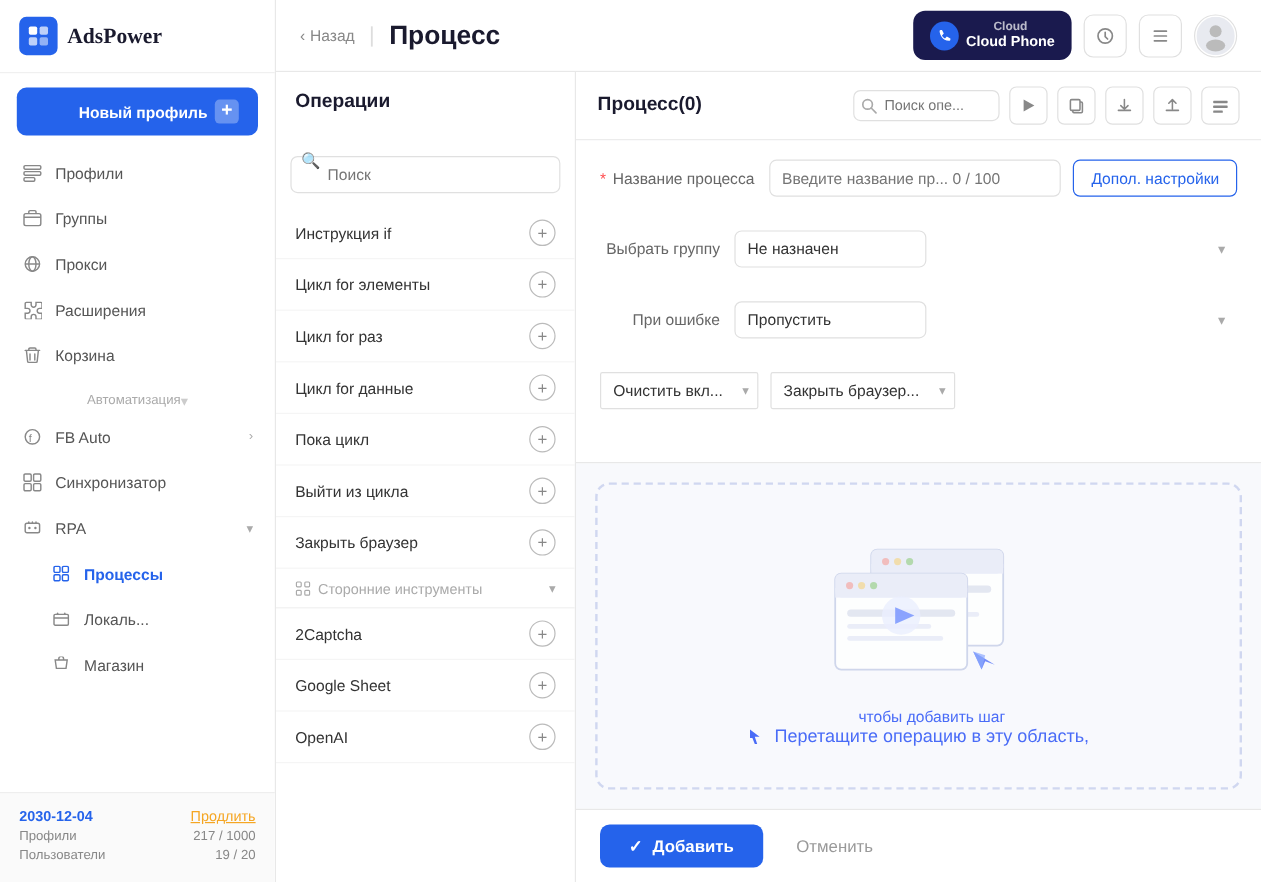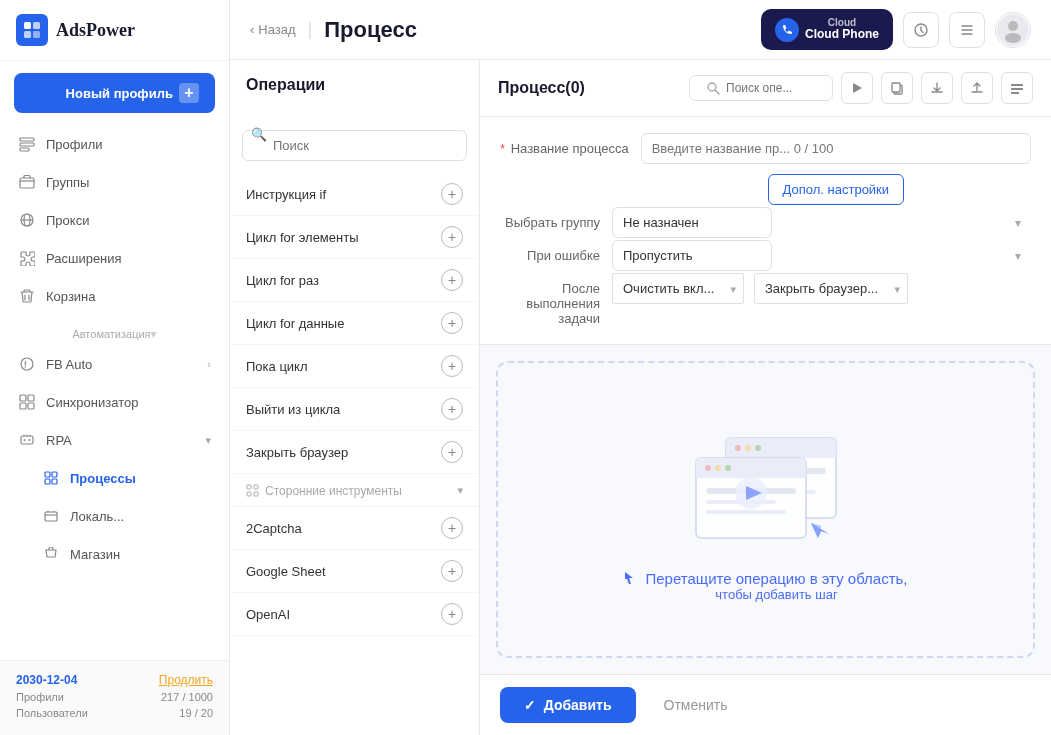--- a/index.html
+++ b/index.html
@@ -51,32 +51,32 @@
     .ops-item { display: flex; align-items: center; justify-content: space-between; padding: 10px 16px; cursor: pointer; border-bottom: 1px solid #f5f5f5; color: #333; font-size: 13px; }
     .ops-item .add-btn { width: 22px; height: 22px; border: 1.5px solid #bbb; border-radius: 50%; display: flex; align-items: center; justify-content: center; color: #888; font-size: 14px; flex-shrink: 0; }
     .ops-section { display: flex; gap: 6px; padding: 10px 16px 6px; color: #aaa; font-size: 12px; border-bottom: 1px solid #f0f0f0; }
     .ops-section .section-icon { font-size: 13px; }
 
     
     .process-panel { flex: 1; background: #f8f9fc; display: flex; flex-direction: column; overflow: hidden; }
     .process-header { background: #fff; border-bottom: 1px solid #e8e8e8; padding: 12px 18px; display: flex; align-items: center; justify-content: space-between; }
     .process-title { font-size: 16px; font-weight: 700; color: #1a1a2e; }
     .process-header-right { display: flex; align-items: center; gap: 8px; }
-    .search-bar { display: flex; align-items: flex-start; border: 1px solid #e0e0e0; border-radius: 6px; padding: 5px 16px; gap: 6px; background: white; }
+    .search-bar { display: flex; align-items: flex-start; border: 1px solid #e0e0e0; border-radius: 6px; padding: 5px 5px; gap: 6px; background: white; }
     .search-bar input { border: none; outline: none; font-size: 12px; color: #555; width: 90px; }
     .header-icon-btn { width: 32px; height: 32px; background: #fff; border: 1px solid #e0e0e0; border-radius: 6px; display: flex; align-items: center; justify-content: center; cursor: pointer; color: #555; font-size: 14px; }
 
     
     .process-form { padding: 16px 20px; background: #fff; border-bottom: 1px solid #e8e8e8; }
-    .form-row { display: flex; align-items: flex-start; margin-bottom: 2px; gap: 12px; }
+    .form-row { display: flex; align-items: flex-start; margin-bottom: 28px; gap: 12px; }
     .form-label { font-size: 13px; color: #666; text-align: right; min-width: 100px; padding-top: 8px; flex-shrink: 0; }
     .form-label .required { color: #ff4d4f; margin-right: 2px; }
     .form-control { flex: 1; }
     .form-input { width: 100%; padding: 7px 10px; border: 1px solid #e0e0e0; border-radius: 6px; font-size: 13px; color: #999; outline: none; }
-    .form-input-wrap { display: flex; gap: 10px; align-items: center; flex-direction: column; }
+    .form-input-wrap { display: flex; gap: 10px; align-items: center; }
     .extra-settings-btn { background: white; border: 1px solid #2563eb; color: #2563eb; border-radius: 6px; padding: 7px 14px; font-size: 13px; cursor: pointer; white-space: nowrap; }
     .select-wrap { position: relative; display: flex; align-items: center; }
     .form-select { appearance: none; padding: 7px 32px 7px 10px; border: 1px solid #e0e0e0; border-radius: 6px; font-size: 13px; color: #333; background: white; outline: none; cursor: pointer; min-width: 160px; }
     .select-arrow { position: absolute; right: 10px; pointer-events: none; color: #aaa; font-size: 12px; }
     .after-task-row { display: flex; gap: 10px; }
     .after-select-wrap { position: relative; }
     .after-select { appearance: none; padding: 7px 28px 7px 10px; border: 1px solid #e0e0e0; border-radius: 2px; font-size: 13px; color: #333; background: white; cursor: pointer; min-width: 130px; }
     .after-arrow { position: absolute; right: 8px; top: 50%; transform: translateY(-50%); color: #aaa; font-size: 11px; pointer-events: none; }
 
     
@@ -434,25 +434,20 @@
             <div class="select-wrap">
               <select class="form-select">
                 <option>Пропустить</option>
               </select>
               <span class="select-arrow">▾</span>
             </div>
           </div>
         </div>
 
         <div class="form-row">
-          <label class="form-label">
-            <span>После</span><br>
-            <span>выполнения</span><br>
-            <span>задачи</span>
-          </label>
           <div class="form-control">
             <div class="after-task-row">
               <div class="after-select-wrap">
                 <select class="after-select">
                   <option>Очистить вкл...</option>
                 </select>
                 <span class="after-arrow">▾</span>
               </div>
               <div class="after-select-wrap">
                 <select class="after-select">
@@ -489,27 +484,27 @@
           <rect x="40" y="82" width="70" height="4" rx="2" fill="#e8ecf8"></rect>
           <rect x="40" y="92" width="80" height="4" rx="2" fill="#e8ecf8"></rect>
 
           <circle cx="85" cy="75" r="16" fill="#e8edff" opacity="0.8"></circle>
           <polygon points="80,68 96,75 80,82" fill="#6b8cff" opacity="0.9"></polygon>
 
           <polygon points="145,105 152,120 155,113 163,116" fill="#4a6cf7" opacity="0.9"></polygon>
           <polygon points="145,105 155,108 152,120" fill="#7b9cff" opacity="0.7"></polygon>
         </svg>
         <div>
+          <div style="color:#4a6cf7;font-size:13px;text-align:center;padding-left:22px;">чтобы добавить шаг</div>
           <div style="color:#4a6cf7;font-size:15px;font-weight:500;display:flex;align-items:center;gap:6px;">
             <svg width="16" height="16" viewBox="0 0 16 16" fill="none">
                 <polygon points="2,2 10,8 6,8 8,14 6,14 4,9 2,9" fill="#4a6cf7"></polygon>
               </svg>
             <span>Перетащите операцию в эту область,</span>
           </div>
-          <div style="color:#4a6cf7;font-size:13px;text-align:center;padding-left:22px;">чтобы добавить шаг</div>
         </div>
       </div>
 
       <div class="bottom-bar">
         <button class="add-step-btn">
           <span>✓</span>
           <span style="margin-left:2px;">Добавить</span>
         </button>
         <button class="cancel-btn">Отменить</button>
       </div>

